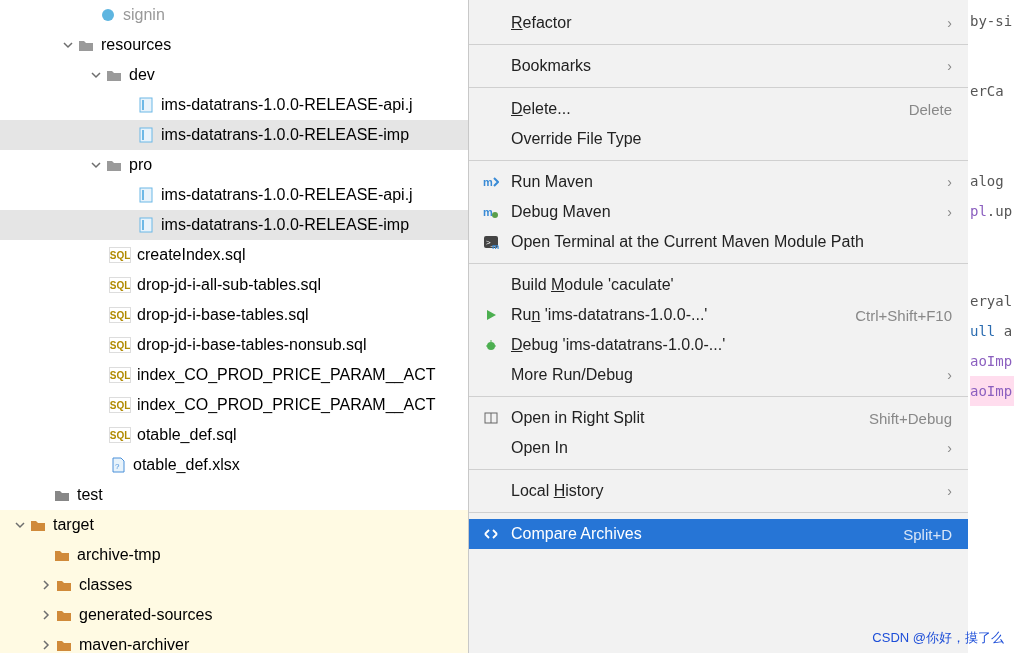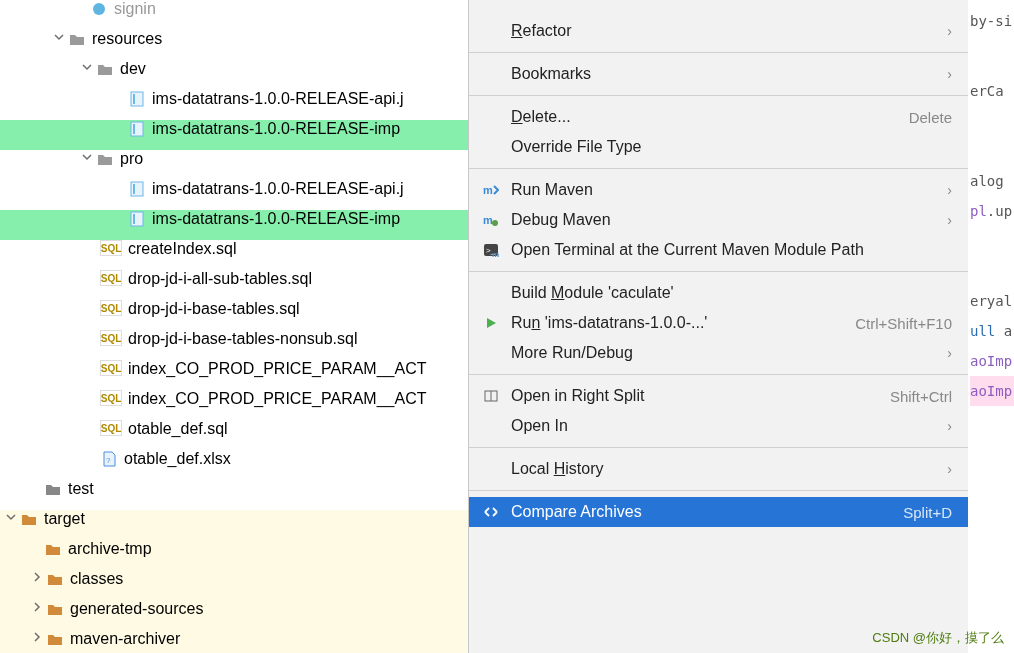--- a/index.html
+++ b/index.html
@@ -14,41 +14,42 @@
       position: relative;
     }
     .main-layout { display: flex; height: 100%; }
     .tree-panel { width: 468px; background: #fff; overflow: hidden; }
     .context-menu {
       width: 500px;
       background: #f2f2f2;
       border-left: 1px solid #c8c8c8;
       display: flex;
       flex-direction: column;
-      padding-top: 16px;
+      padding-top: 8px;
     }
     .editor-hint {
       position: absolute;
       left: 970px;
       top: 0;
       width: 60px;
       font-family: Consolas, monospace;
       font-size: 14px;
       line-height: 30px;
       background: #fff;
       padding-top: 6px;
     }
     .tree-row {
       display: flex;
+      align-items: center;
       height: 30px;
-      padding-left: 0;
+      padding-left: 9px;
       white-space: nowrap;
       overflow: hidden;
     }
-    .tree-row.selected { background: #86efac; }
+    .tree-row.selected { background: #e5e5e5; }
     .tree-row.highlighted { background: #fffae3; }
     .indent { display: inline-block; }
     .expander {
       width: 14px; height: 14px; display: inline-flex; align-items: center; justify-content: center;
       margin-right: 2px; cursor: pointer; color: #6e6e6e;
     }
     .folder-icon, .file-icon, .jar-icon, .sql-icon, .xlsx-icon {
       width: 18px; height: 18px; display: inline-flex; align-items: center; justify-content: center;
       margin-right: 6px;
     }
@@ -72,21 +73,21 @@
       width: 20px; height: 20px; display: inline-flex; align-items: center; justify-content: center;
       margin-right: 10px; flex-shrink: 0;
     }
     .menu-label { flex: 1; font-size: 16px; }
     .menu-shortcut { color: #888; font-size: 15px; }
     .menu-item.selected-menu .menu-shortcut { color: #d8e6f7; }
     .menu-arrow { color: #888; font-size: 14px; width: 12px; text-align: right; }
     .menu-separator { height: 1px; background: #d0d0d0; margin: 6px 0; }
     .underline { text-decoration: underline; }
     .watermark {
-      position: absolute; right: 10px; bottom: 6px; font-size: 13px; color: #4d7c0f; font-family: Arial;
+      position: absolute; right: 10px; bottom: 6px; font-size: 13px; color: #1d4ed8; font-family: Arial;
     }
     .ed-blue { color: #2b6cb0; }
     .ed-purple { color: #8b5fbf; }
     .ed-text { color: #555; }
   </style>
 </head>
 <body>
 
 <div class="main-layout">
 
@@ -374,34 +375,45 @@
     <div class="menu-item">
       <span class="menu-icon">
           <svg width="14" height="14">
             <path d="M3 2 L12 7 L3 12 Z" fill="#4caf50"></path>
           </svg>
         </span>
       <span class="menu-label">Ru<span class="underline">n</span> 'ims-datatrans-1.0.0-...'</span>
       <span class="menu-shortcut">Ctrl+Shift+F10</span>
     </div>
     <div class="menu-item">
+      <span class="menu-icon">
+          <svg width="14" height="14">
+            <circle cx="7" cy="8" r="4" fill="#4caf50"></circle>
+            <line x1="7" y1="2" x2="7" y2="4" stroke="#4caf50"></line>
+            <line x1="2" y1="8" x2="4" y2="8" stroke="#4caf50"></line>
+            <line x1="10" y1="8" x2="12" y2="8" stroke="#4caf50"></line>
+          </svg>
+        </span>
+      <span class="menu-label"><span class="underline">D</span>ebug 'ims-datatrans-1.0.0-...'</span>
+    </div>
+    <div class="menu-item">
       <span class="menu-icon"></span>
       <span class="menu-label">More Run/Debug</span>
       <span class="menu-arrow">›</span>
     </div>
     <div class="menu-separator"></div>
     <div class="menu-item">
       <span class="menu-icon">
           <svg width="14" height="14">
             <rect x="1" y="2" width="12" height="10" fill="none" stroke="#666"></rect>
             <line x1="7" y1="2" x2="7" y2="12" stroke="#666"></line>
           </svg>
         </span>
       <span class="menu-label">Open in Right Split</span>
-      <span class="menu-shortcut">Shift+Ctrl</span>
+      <span class="menu-shortcut">Shift+Debug</span>
     </div>
     <div class="menu-item">
       <span class="menu-icon"></span>
       <span class="menu-label">Open In</span>
       <span class="menu-arrow">›</span>
     </div>
     <div class="menu-separator"></div>
     <div class="menu-item">
       <span class="menu-icon"></span>
       <span class="menu-label">Local <span class="underline">H</span>istory</span>

